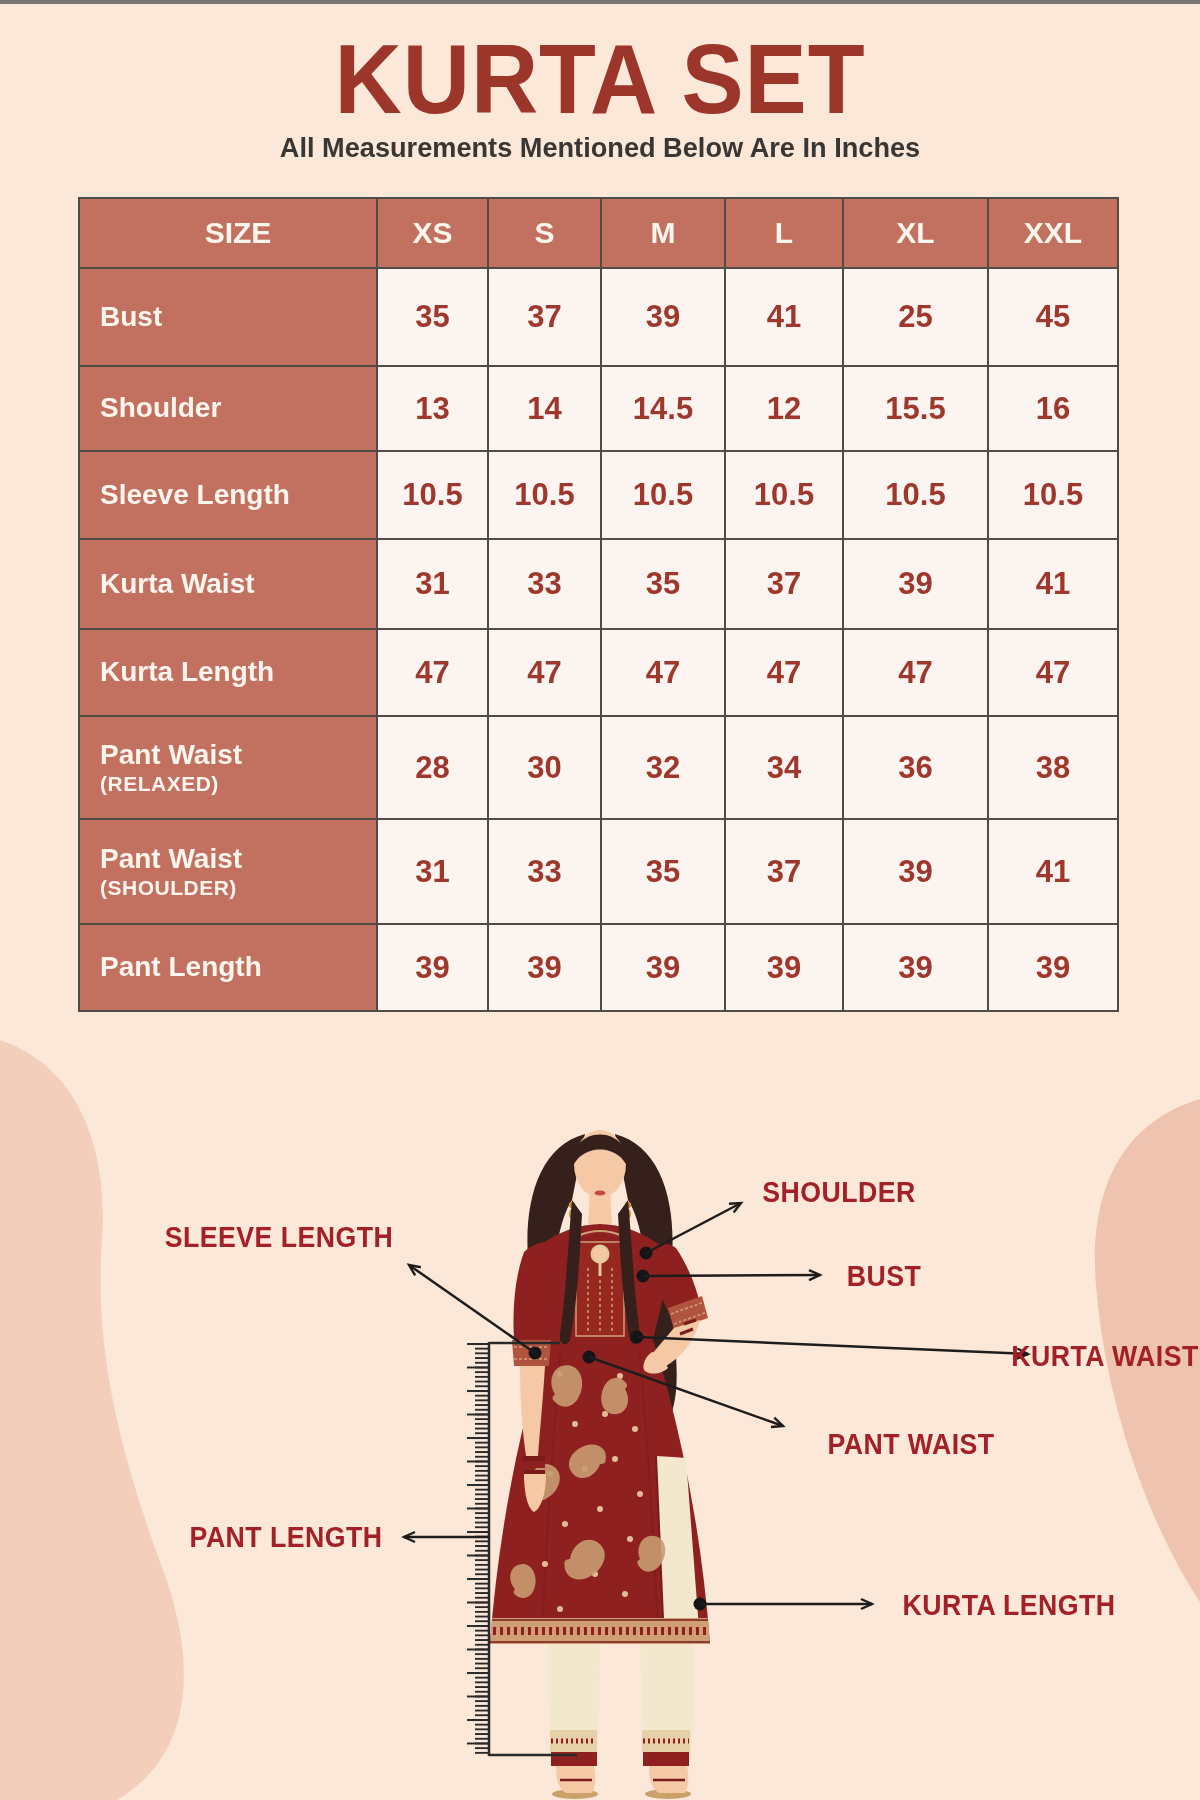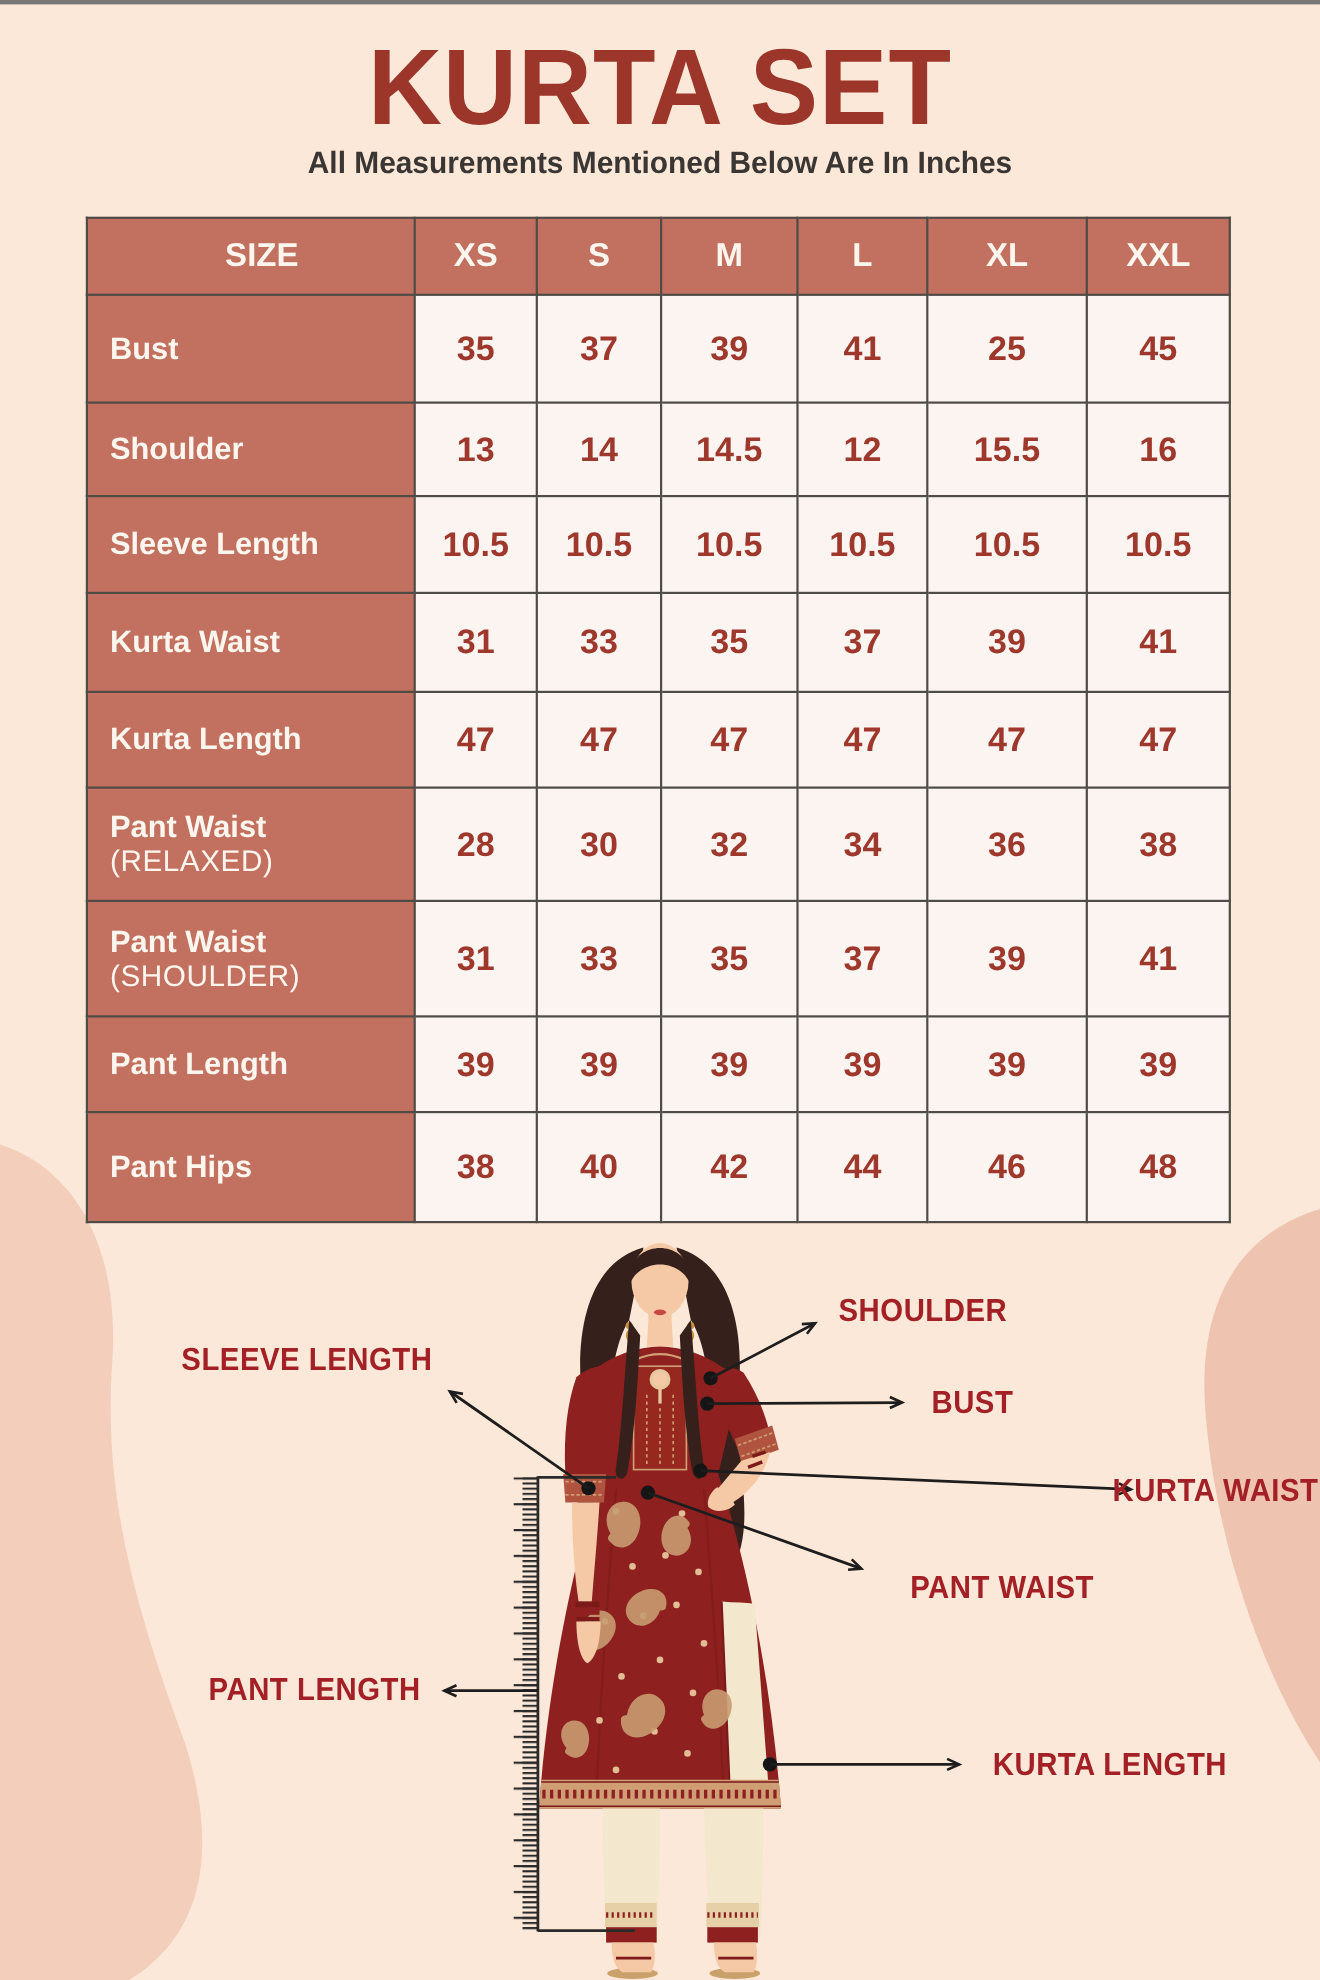--- a/index.html
+++ b/index.html
@@ -23,21 +23,21 @@
   table.sizes{position:absolute;left:78px;top:193px;width:1039px;border-collapse:collapse;table-layout:fixed;}
   table.sizes col.c0{width:298px}table.sizes col.c1{width:111px}table.sizes col.c2{width:113px}
   table.sizes col.c3{width:124px}table.sizes col.c4{width:118px}table.sizes col.c5{width:145px}
   table.sizes col.c6{width:130px}
   table.sizes th,table.sizes td{border:2px solid var(--table-border);vertical-align:middle;}
   table.sizes thead tr{height:70px;}
   table.sizes thead th{background:var(--terracotta);color:var(--head-white);font-size:30px;font-weight:700;}
   table.sizes thead th:first-child{text-align:center;padding-left:20px;}
   table.sizes tbody th{background:var(--terracotta);color:var(--head-white);font-size:28px;font-weight:600;
     text-align:left;padding-left:20px;line-height:1.15;}
-  table.sizes tbody th .sub{display:block;font-size:27px;font-weight:400;letter-spacing:.5px;}
+  table.sizes tbody th .sub{display:block;font-size:21px;font-weight:700;letter-spacing:.5px;}
   table.sizes tbody td{background:var(--cell-bg);color:var(--value-red);font-size:31px;font-weight:700;text-align:center;}
   table.sizes tbody tr:nth-child(1){height:98px}
   table.sizes tbody tr:nth-child(2){height:85px}
   table.sizes tbody tr:nth-child(3){height:88px}
   table.sizes tbody tr:nth-child(4){height:90px}
   table.sizes tbody tr:nth-child(5){height:87px}
   table.sizes tbody tr:nth-child(6){height:103px}
   table.sizes tbody tr:nth-child(7){height:105px}
   table.sizes tbody tr:nth-child(8){height:87px}
   table.sizes tbody tr:nth-child(9){height:100px}
@@ -292,29 +292,20 @@
         </tr>
         <tr>
           <th><span>Pant Length</span></th>
           <td>39</td>
           <td>39</td>
           <td>39</td>
           <td>39</td>
           <td>39</td>
           <td>39</td>
         </tr>
-        <tr>
-          <th><span>Pant Hips</span></th>
-          <td>38</td>
-          <td>40</td>
-          <td>42</td>
-          <td>44</td>
-          <td>46</td>
-          <td>48</td>
-        </tr>
       </tbody>
     </table>
 
   <div class="lbl lbl-sleeve">SLEEVE LENGTH</div>
   <div class="lbl lbl-shoulder">SHOULDER</div>
   <div class="lbl lbl-bust">BUST</div>
   <div class="lbl lbl-kurta-waist">KURTA WAIST</div>
   <div class="lbl lbl-pant-waist">PANT WAIST</div>
   <div class="lbl lbl-pant-length">PANT LENGTH</div>
   <div class="lbl lbl-kurta-length">KURTA LENGTH</div>

